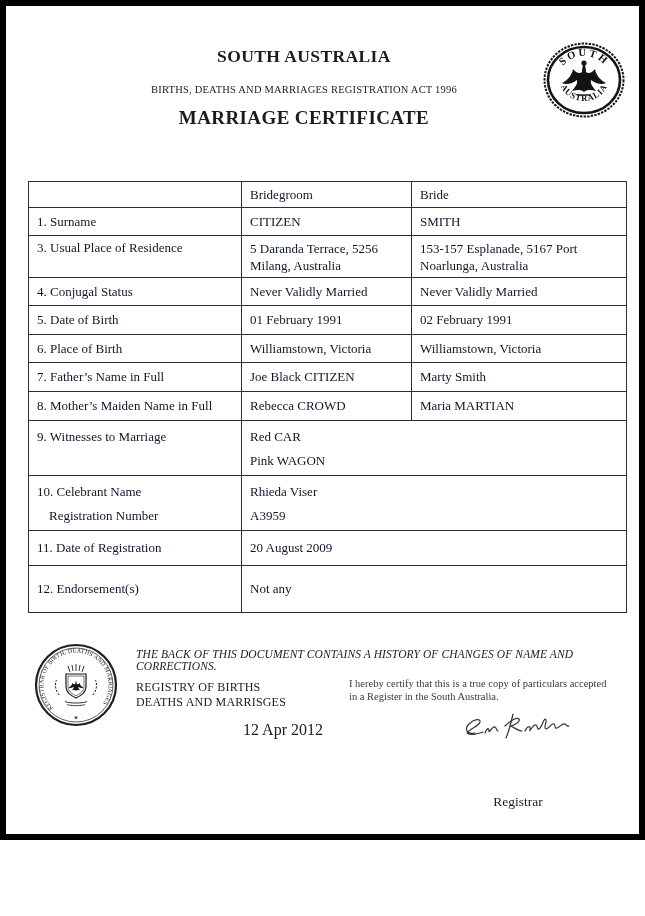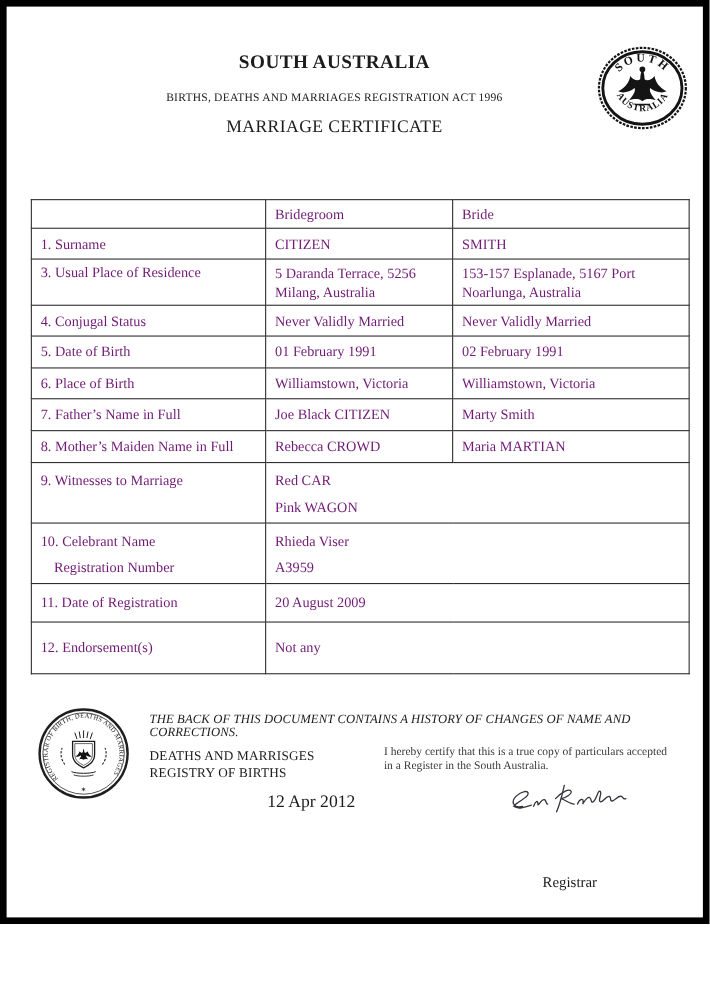--- a/index.html
+++ b/index.html
@@ -10,29 +10,29 @@
     background: #ffffff;
     border: 6px solid #000000;
     overflow: hidden;
     color: #1c1c1c;
   }
 
   
   .hdr-line { position: absolute; left: 22px; width: 552px; text-align: center; }
   .hdr-region { top: 40px; font-size: 17.5px; font-weight: bold; letter-spacing: 0.4px; }
   .hdr-act    { top: 78px; font-size: 10.5px; letter-spacing: 0.2px; }
-  .hdr-title  { top: 101px; font-size: 16px; font-weight: normal; letter-spacing: 0.4px; }
+  .hdr-title  { top: 101px; font-size: 19px; font-weight: bold; letter-spacing: 0.4px; }
   .seal-wrap  { position: absolute; left: 536px; top: 34px; }
 
   
   .cert-table {
     position: absolute; left: 22px; top: 175px;
     width: 598px;
     border-collapse: collapse; table-layout: fixed;
-    font-size: 13px; color: #701a75;
+    font-size: 13px; color: #0f172a;
   }
   .cert-table td {
     border: 1px solid #2e2e2e;
     padding: 2px 8px;
     vertical-align: middle;
     text-align: left;
     font-weight: normal;
     overflow: hidden;
   }
   .col-label { width: 213px; }
@@ -207,22 +207,22 @@
         <path d="M60,53 c3.5,-4.5 4.5,-10 2.5,-15" stroke="#1b1b1b" stroke-width="1" fill="none" stroke-dasharray="2.2,1.4"></path>
         <path d="M32,59.5 c4,2 18,2 22,0" stroke="#1b1b1b" stroke-width="0.9" fill="none"></path>
         <path d="M34,62.5 c4,1.5 14,1.5 18,0" stroke="#1b1b1b" stroke-width="0.8" fill="none"></path>
       </g>
     </svg>
   </div>
 
   <div class="back-notice">THE BACK OF THIS DOCUMENT CONTAINS A HISTORY OF CHANGES OF NAME AND CORRECTIONS.</div>
 
   <div class="registry-block">
+    <div>REGISTRY OF BIRTHS</div>
     <div>DEATHS AND MARRISGES</div>
-    <div>REGISTRY OF BIRTHS</div>
   </div>
 
   <div class="certify-block">I hereby certify that this is a true copy of particulars accepted in a Register in the South Australia.</div>
 
   <div class="issue-date">12 Apr 2012</div>
 
   <div class="signature-wrap">
     <svg width="115" height="42" viewBox="0 0 115 42">
       <g fill="none" stroke="#34343f" stroke-width="1.2" stroke-linecap="round">
         <path d="M14,27 C6,29 3,23 8,18 C13,13 20,12 19,16 C18,20 10,22 6,27 C10,30 16,28 22,26"></path>

